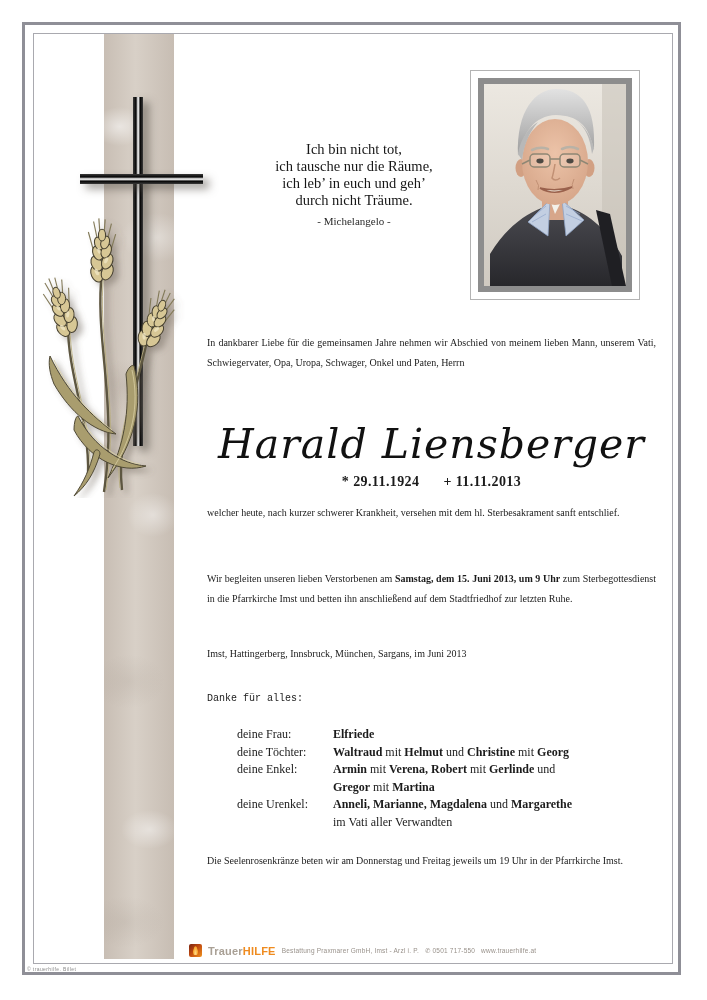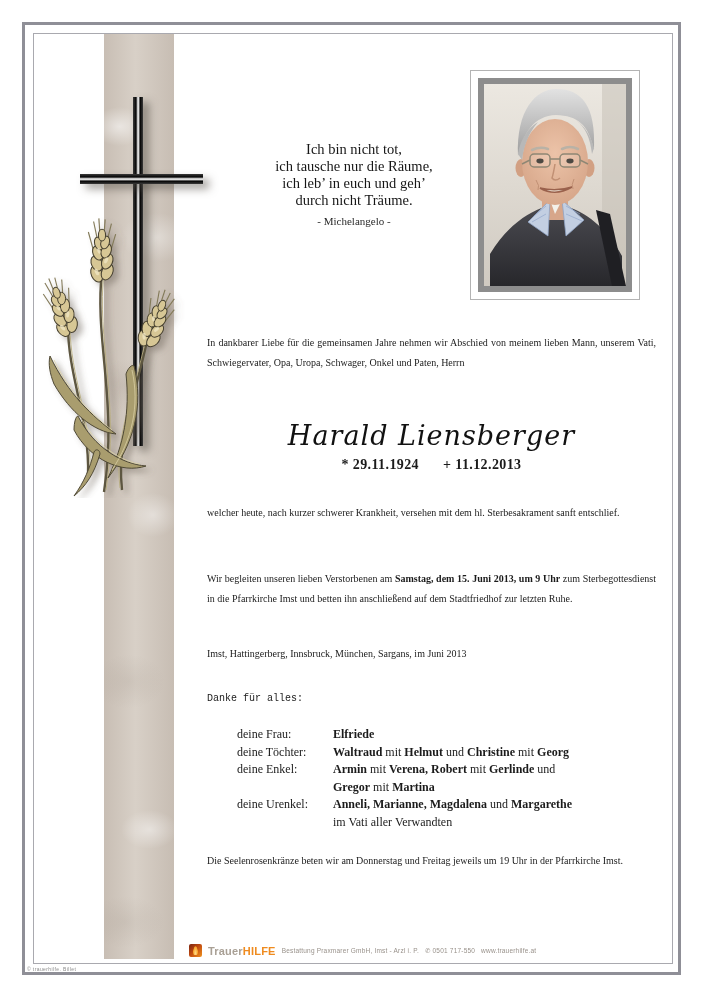--- a/index.html
+++ b/index.html
@@ -28,21 +28,21 @@
   .wheat{position:absolute;left:36px;top:208px;width:154px;height:290px;}
   .photo-frame{position:absolute;left:470px;top:70px;width:170px;height:230px;
         background:#fff;border:1px solid #b3b3b3;box-sizing:border-box;padding:7px;}
   .photo-mat{width:100%;height:100%;border:6px solid #8d8d8d;box-sizing:border-box;}
   .photo-mat svg{display:block;width:100%;height:100%;}
   .poem{position:absolute;left:230px;top:141px;width:248px;text-align:center;
         font-size:14.5px;line-height:17px;color:#161616;}
   .poem-attrib{font-size:11px;margin-top:4px;color:#2a2a2a;}
   .textcol{position:absolute;left:207px;width:449px;}
   .para{font-size:10px;line-height:19.5px;text-align:justify;}
-  .name{font-family:"DejaVu Serif",serif;font-style:italic;font-size:27px;
+  .name{font-family:"DejaVu Serif",serif;font-style:italic;font-size:41px;
         text-align:center;letter-spacing:1px;color:#111;}
   .dates{text-align:center;font-size:14px;font-weight:bold;letter-spacing:.4px;margin-top:6px;}
   .dates span{margin:0 12px;}
   .plain{text-align:left;}
   .family-row{display:flex;font-size:12px;line-height:17.5px;padding-left:30px;}
   .family-label{width:96px;flex:0 0 96px;}
   .family-value{flex:1;}
   .family-value b{font-weight:bold;}
   .footer{position:absolute;left:189px;top:944px;display:flex;align-items:center;gap:6px;
         font-family:"Liberation Sans",sans-serif;white-space:nowrap;}
@@ -192,21 +192,21 @@
     <div>ich leb’ in euch und geh’</div>
     <div>durch nicht Träume.</div>
     <div class="poem-attrib">- Michelangelo -</div>
   </div>
 
   <div class="textcol para" style="top:333px;position:absolute;">In dankbarer Liebe für die gemeinsamen Jahre nehmen wir Abschied von meinem lieben Mann, unserem Vati, Schwiegervater, Opa, Uropa, Schwager, Onkel und Paten, Herrn</div>
 
   <div class="textcol" style="top:420px;position:absolute;">
     <div class="name">Harald Liensberger</div>
     <div class="dates">
-      <span>* 29.11.1924</span><span>+ 11.12.2013</span>
+      <span>* 29.11.1924</span><span>+ 11.11.2013</span>
     </div>
   </div>
 
   <div class="textcol para" style="top:503px;position:absolute;">welcher heute, nach kurzer schwerer Krankheit, versehen mit dem hl. Sterbesakrament sanft entschlief.</div>
 
   <div class="textcol para" style="top:569px;position:absolute;"><span>Wir begleiten unseren lieben Verstorbenen am </span><b>Samstag, dem 15. Juni 2013, um 9 Uhr</b><span> zum Sterbegottesdienst in die Pfarrkirche Imst und betten ihn anschließend auf dem Stadtfriedhof zur letzten Ruhe.</span></div>
 
   <div class="textcol para plain" style="top:644px;position:absolute;">Imst, Hattingerberg, Innsbruck, München, Sargans, im Juni 2013</div>
 
   <div class="textcol para plain" style="top:689px;position:absolute;font-family:Liberation Mono, monospace;">Danke für alles:</div>

